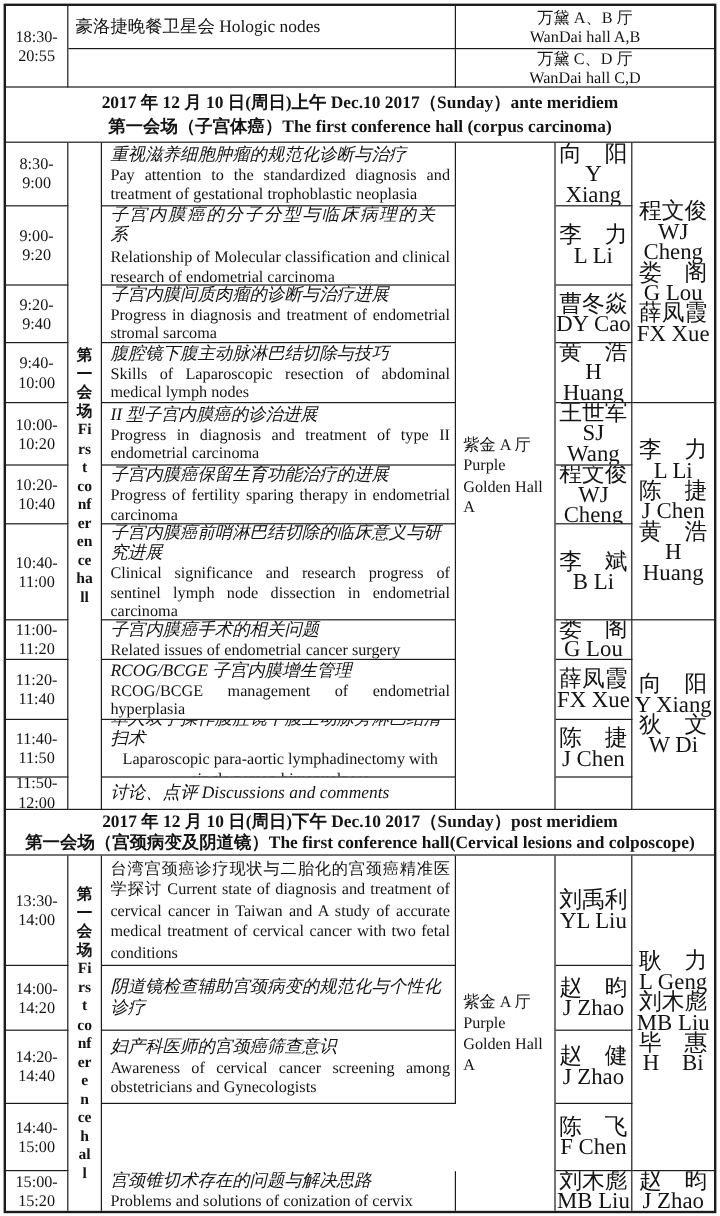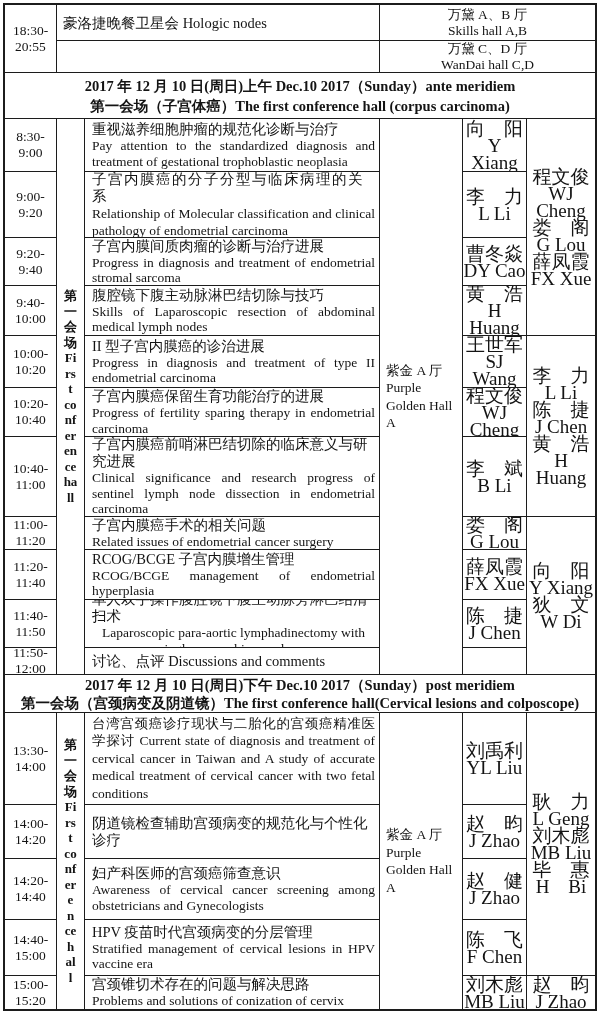--- a/index.html
+++ b/index.html
@@ -30,40 +30,40 @@
   }
   .er{border-right:none;}
   .eb{border-bottom:none;}
   .ctr{align-items:center;text-align:center;}
   .pre{white-space:pre-line;}
   .time{font-size:13.5px;line-height:16px;}
   .vlabel{font-weight:bold;font-size:13px;line-height:15.5px;}
   .header{font-weight:bold;font-size:14.5px;line-height:20px;}
   .header .h2{font-size:14.5px;text-align:center;}
   .title{padding:1px 4px 1px 7px;}
-  .title .zh{font-size:14.5px;line-height:17px;}
+  .title .zh{font-size:14.5px;line-height:17px;font-style:italic;}
   .title .en{font-size:13.5px;line-height:15.5px;text-align:justify;}
   .title .en.c2{text-align:center;}
   .title .mix{font-size:13.5px;line-height:17.5px;text-align:justify;}
   .hall{padding-left:6px;font-size:13.5px;line-height:17.5px;}
   .person{font-size:19px;line-height:17px;}
   .dtitle{padding-left:6px;font-size:14.5px;line-height:16px;}
   .dtitle .en{text-align:center;font-size:13.5px;margin-top:31px;}
 </style>
 </head>
 <body>
 
 <div class="page">
   <div class="tbl">
 
     <div class="c time pre ctr" style="grid-area:1/1/3/2">18:30-
 20:55</div>
     <div class="c dtitle" style="grid-area:1/2/2/4">豪洛捷晚餐卫星会 Hologic nodes</div>
     <div class="c pre ctr hall er" style="grid-area:1/4/2/7;padding-left:0;line-height:16px">万黛 A、B 厅
-Skills hall A,B</div>
+WanDai hall A,B</div>
     <div class="c dtitle" style="grid-area:2/2/3/4">
       <div>晚餐卫星会—奥林巴斯新品上市会</div>
       <div class="en">OLYMPUS dinner</div>
     </div>
     <div class="c pre ctr hall er" style="grid-area:2/4/3/7;padding-left:0;line-height:16px">万黛 C、D 厅
 WanDai hall C,D</div>
 
     <div class="c header ctr er" style="grid-area:3/1/4/7">
       <div>2017 年 12 月 10 日(周日)上午 Dec.10 2017（Sunday）ante meridiem</div>
       <div class="h2">第一会场（子宫体癌）The first conference hall (corpus carcinoma)</div>
@@ -106,21 +106,21 @@
 ce
 ha
 ll</div>
 
     <div class="c title" style="grid-area:4/3/5/4">
       <div class="zh">重视滋养细胞肿瘤的规范化诊断与治疗</div>
       <div class="en">Pay attention to the standardized diagnosis and treatment of gestational trophoblastic neoplasia</div>
     </div>
     <div class="c title" style="grid-area:5/3/6/4">
       <div class="zh" style="letter-spacing:1.5px">子宫内膜癌的分子分型与临床病理的关系</div>
-      <div class="en" style="line-height:17px">Relationship of Molecular classification and clinical pathology of endometrial carcinoma</div>
+      <div class="en" style="line-height:17px">Relationship of Molecular classification and clinical research of endometrial carcinoma</div>
     </div>
     <div class="c title" style="grid-area:6/3/7/4">
       <div class="zh">子宫内膜间质肉瘤的诊断与治疗进展</div>
       <div class="en">Progress in diagnosis and treatment of endometrial stromal sarcoma</div>
     </div>
     <div class="c title" style="grid-area:7/3/8/4">
       <div class="zh">腹腔镜下腹主动脉淋巴结切除与技巧</div>
       <div class="en">Skills of Laparoscopic resection of abdominal medical lymph nodes</div>
     </div>
     <div class="c title" style="grid-area:9/3/10/4">
@@ -233,24 +233,20 @@
     <div class="c title" style="grid-area:16/3/17/4">
       <div class="mix">台湾宫颈癌诊疗现状与二胎化的宫颈癌精准医学探讨 Current state of diagnosis and treatment of cervical cancer in Taiwan and A study of accurate medical treatment of cervical cancer with two fetal conditions</div>
     </div>
     <div class="c title" style="grid-area:17/3/18/4">
       <div class="zh">阴道镜检查辅助宫颈病变的规范化与个性化诊疗</div>
     </div>
     <div class="c title" style="grid-area:18/3/19/4">
       <div class="zh">妇产科医师的宫颈癌筛查意识</div>
       <div class="en">Awareness of cervical cancer screening among obstetricians and Gynecologists</div>
     </div>
-    <div class="c title" style="grid-area:19/3/20/4">
-      <div class="zh">HPV 疫苗时代宫颈病变的分层管理</div>
-      <div class="en">Stratified management of cervical lesions in HPV vaccine era</div>
-    </div>
     <div class="c title eb" style="grid-area:20/3/21/4">
       <div class="zh">宫颈锥切术存在的问题与解决思路</div>
       <div class="en">Problems and solutions of conization of cervix</div>
     </div>
 
     <div class="c hall pre eb" style="grid-area:16/4/21/5">紫金 A 厅
 Purple
 Golden Hall
 A</div>
 

